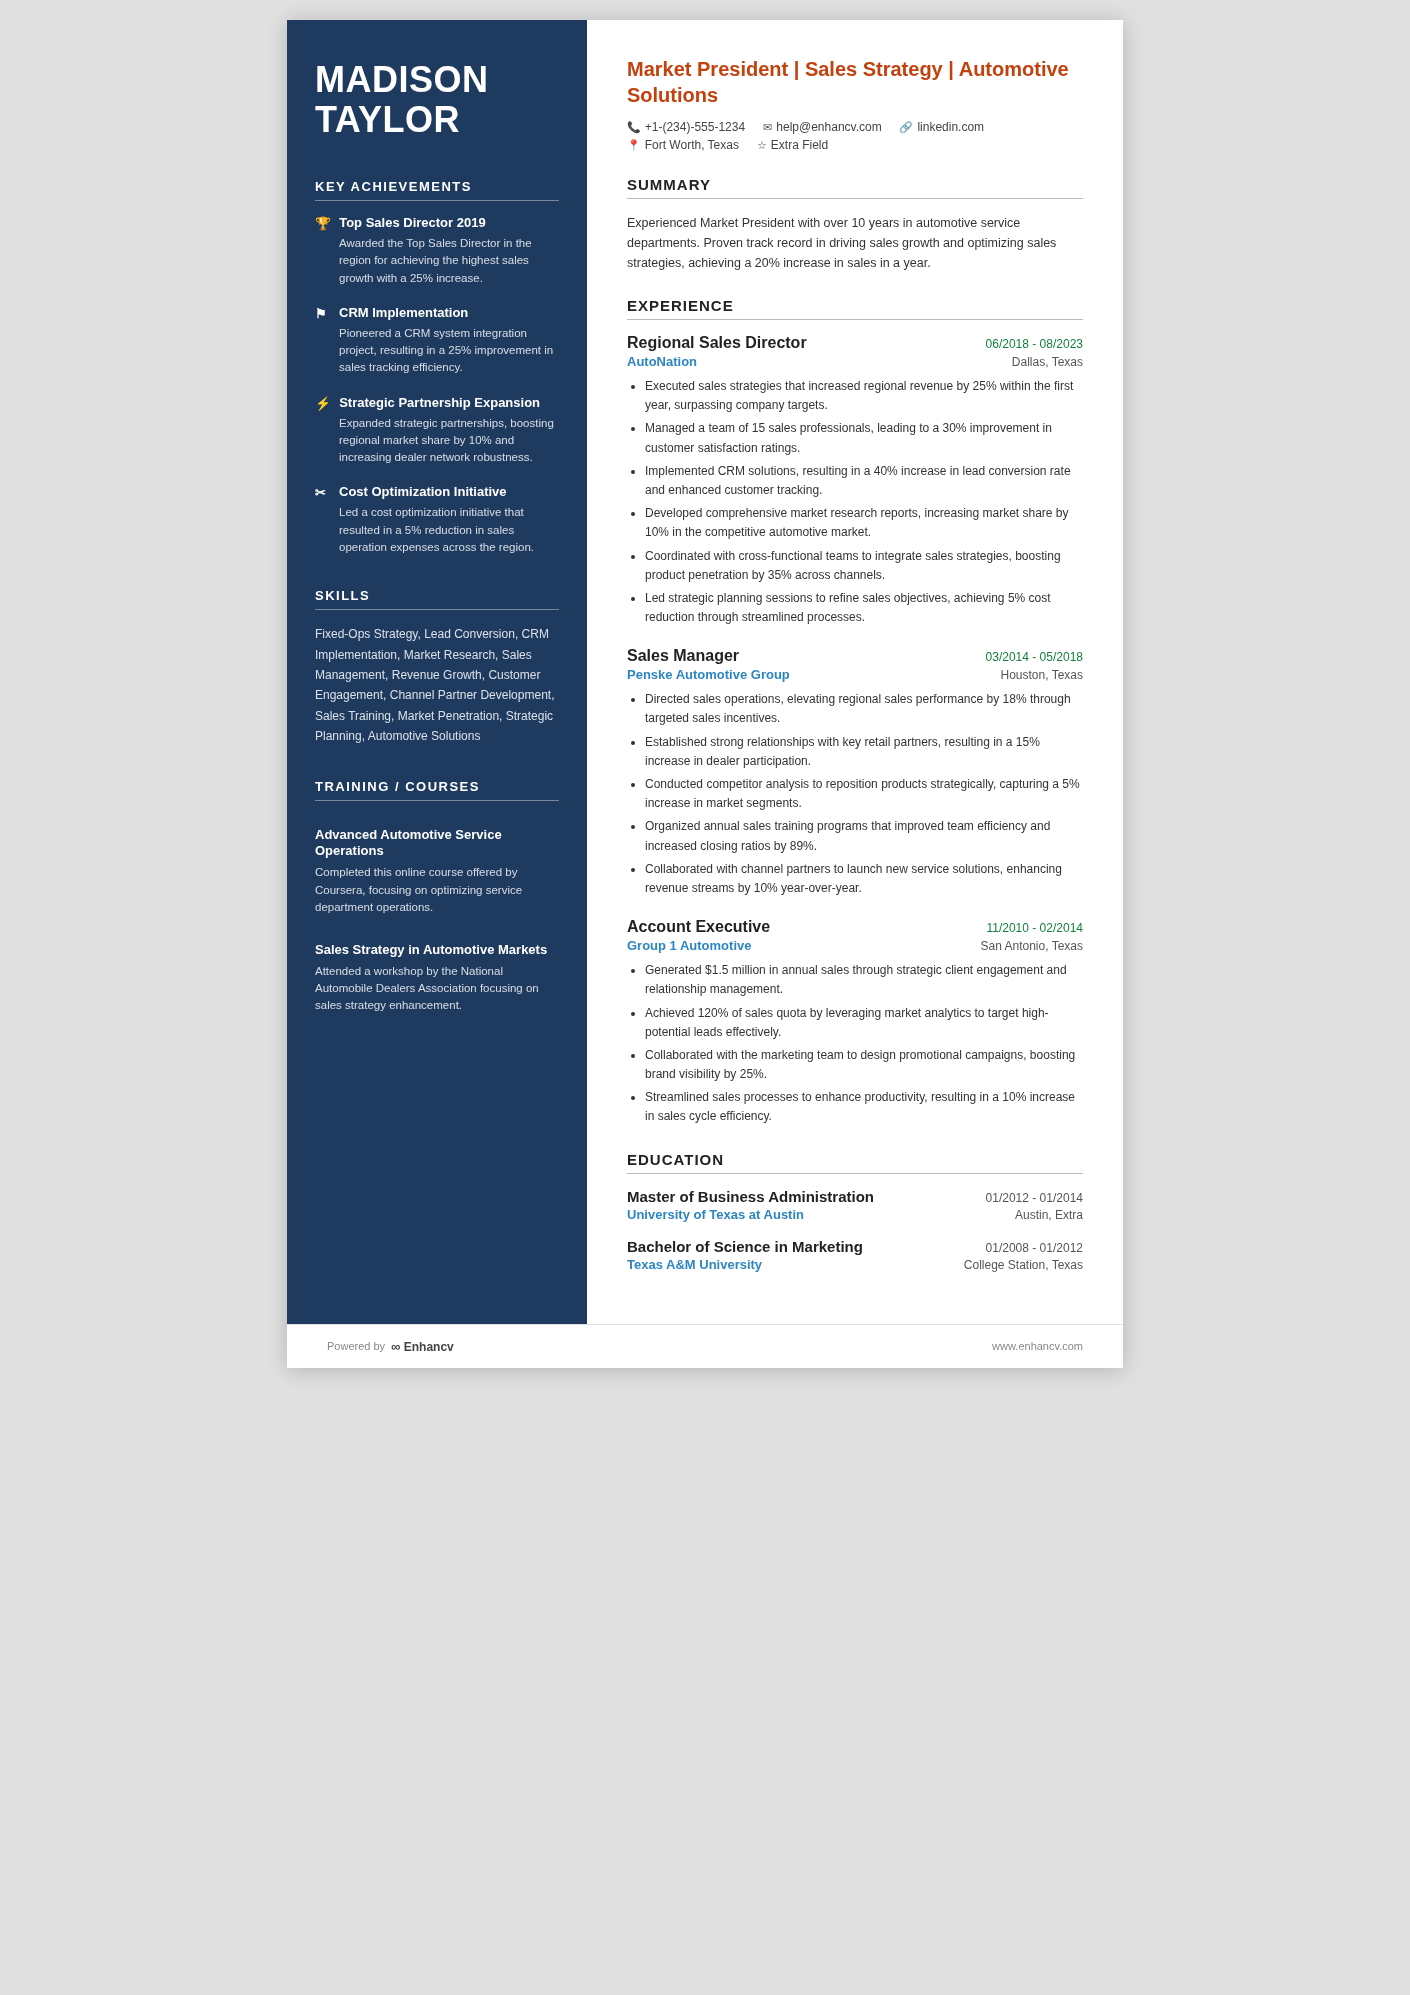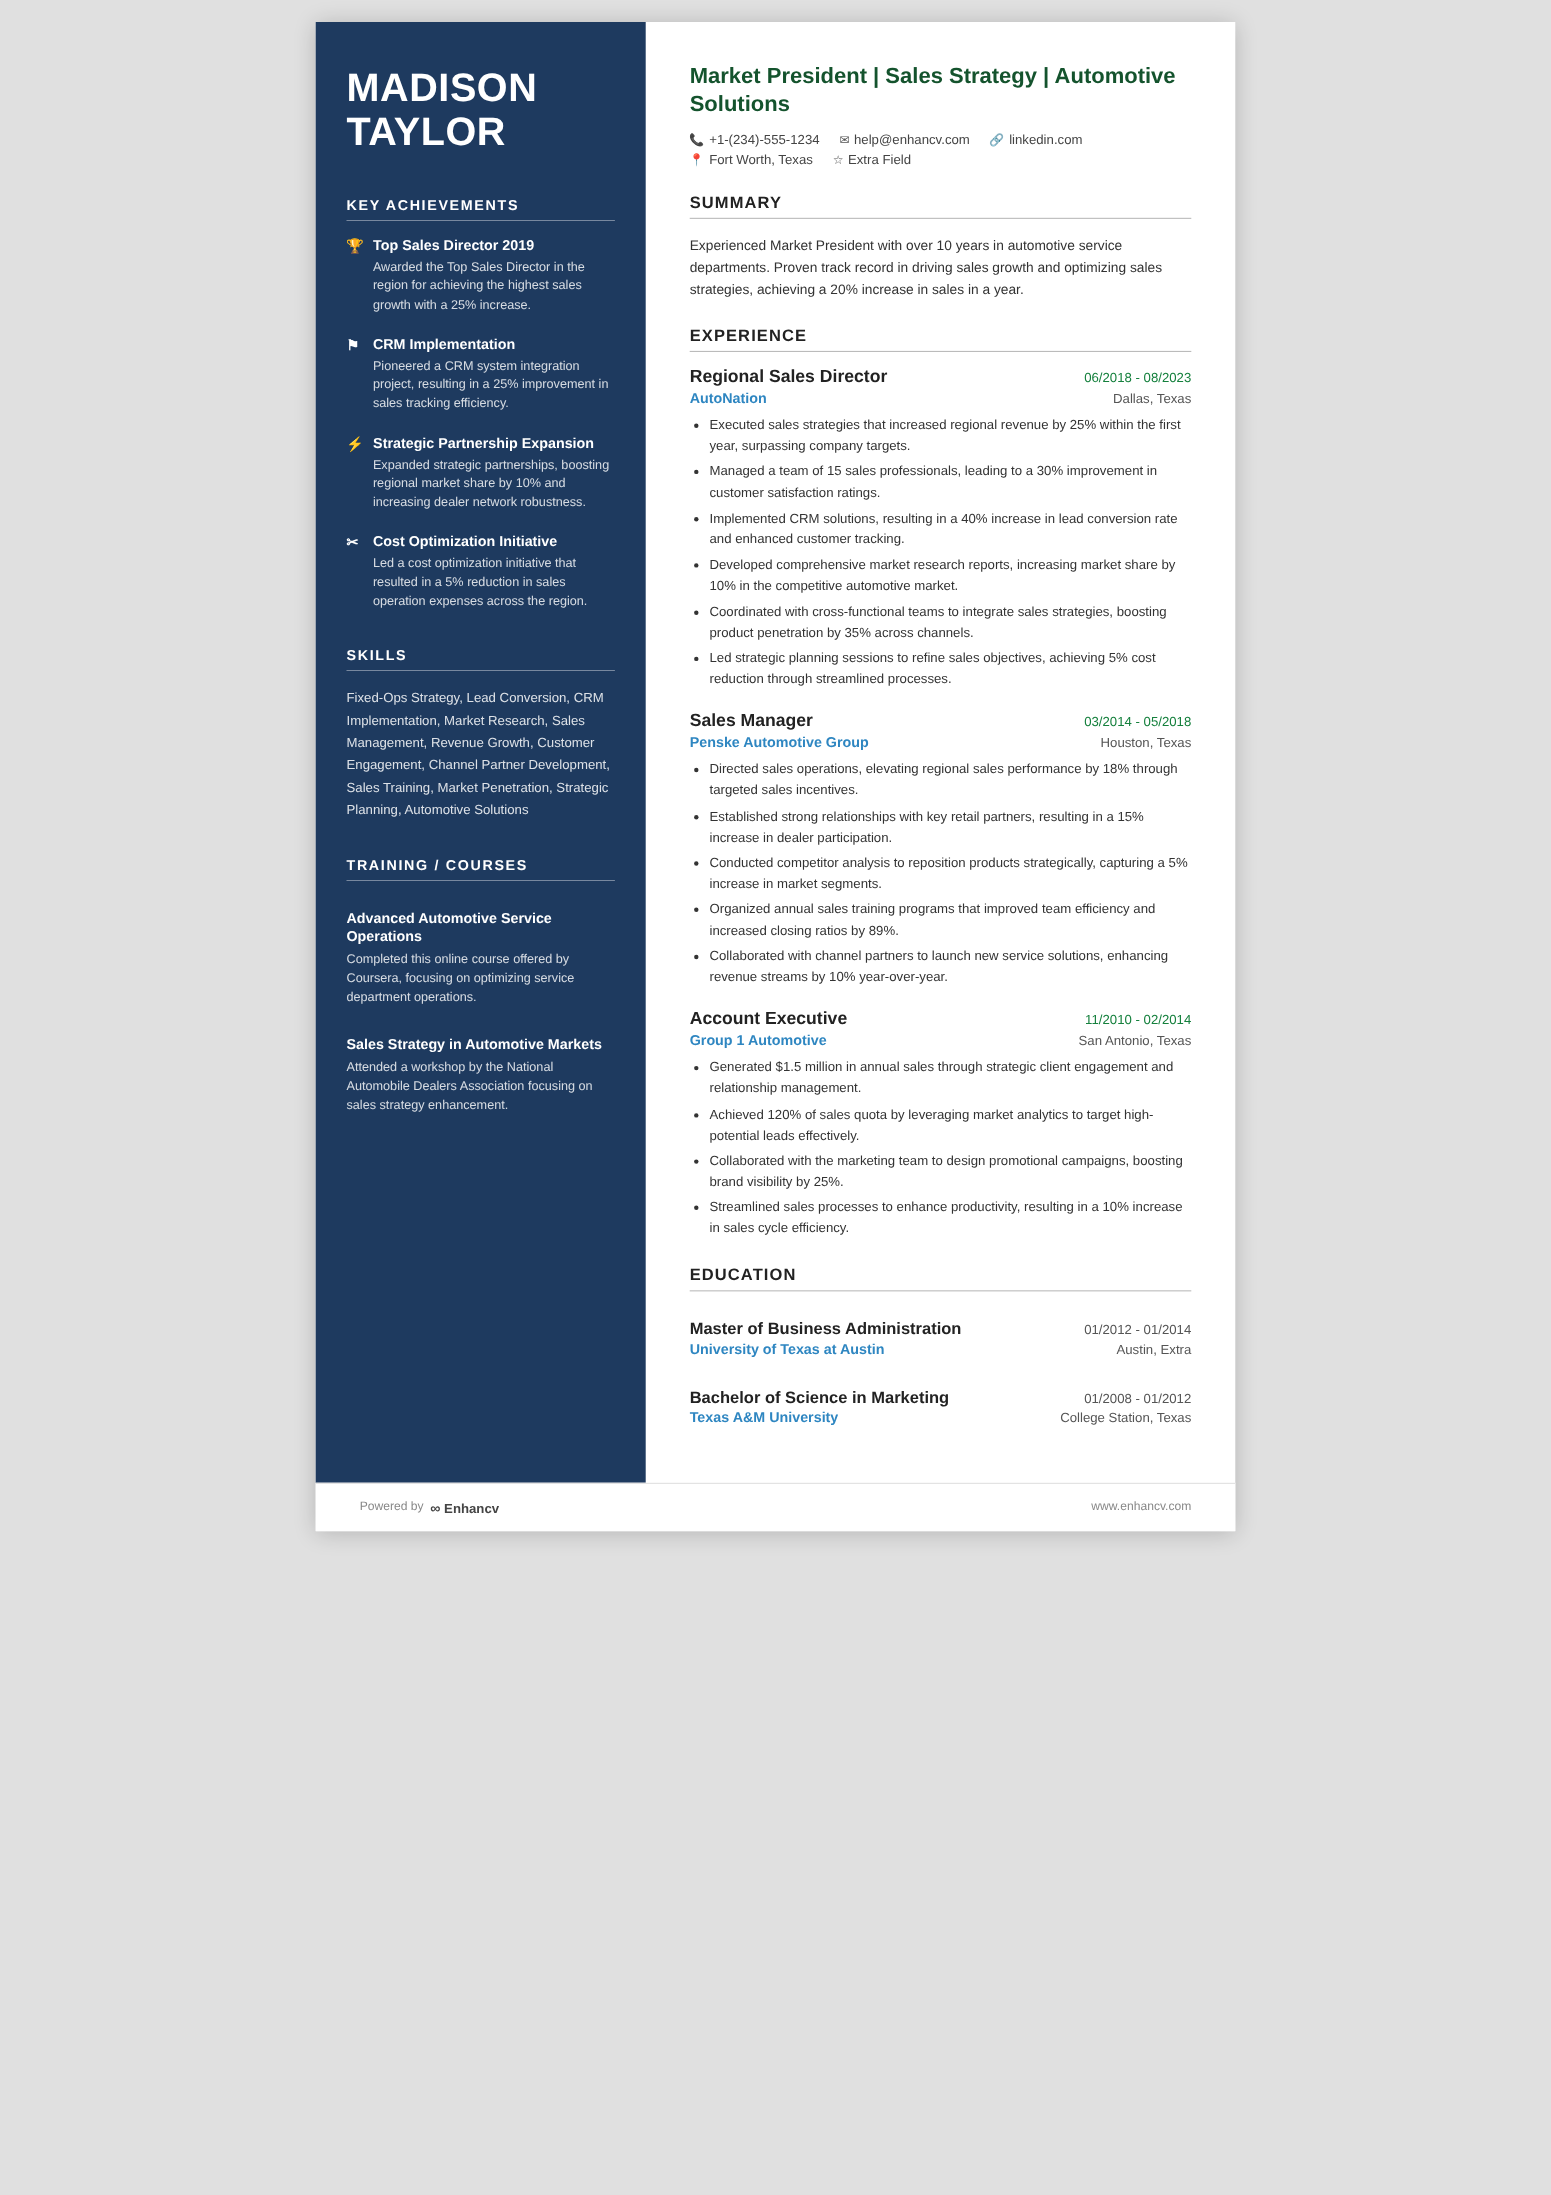--- a/index.html
+++ b/index.html
@@ -96,21 +96,21 @@
       line-height: 1.5;
     }
     
     .main-content {
       flex: 1;
       padding: 36px 40px 36px 40px;
     }
     .job-title-header {
       font-size: 20px;
       font-weight: 700;
-      color: #14532d;
+      color: #c2410c;
       margin-bottom: 12px;
       line-height: 1.3;
     }
     .contact-row {
       display: flex;
       flex-wrap: wrap;
       gap: 4px 18px;
       font-size: 12px;
       color: #444;
       margin-bottom: 4px;
@@ -195,21 +195,20 @@
     .edu-header {
       display: flex;
       justify-content: space-between;
       align-items: baseline;
       margin-bottom: 2px;
     }
     .edu-degree {
       font-size: 15px;
       font-weight: 700;
       color: #222;
-      margin-top: 12px;
     }
     .edu-dates {
       font-size: 12px;
       color: #555;
     }
     .edu-school-row {
       display: flex;
       justify-content: space-between;
       align-items: baseline;
       margin-bottom: 16px;

